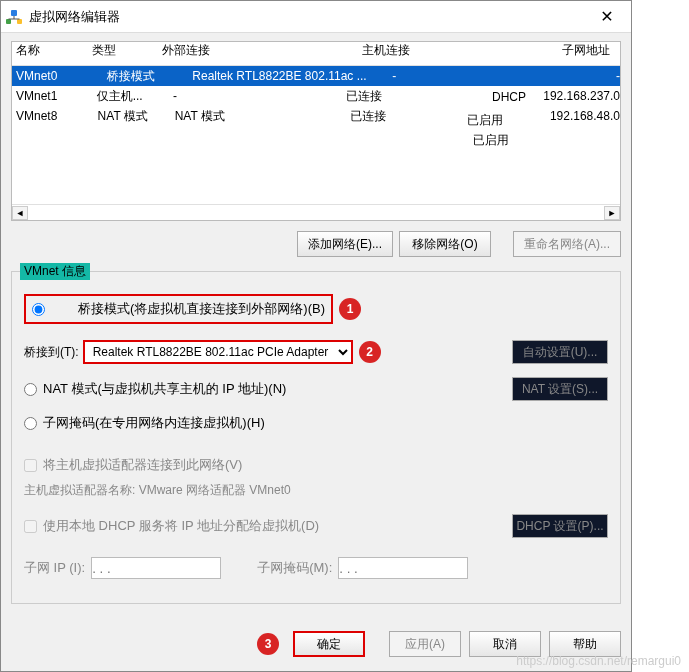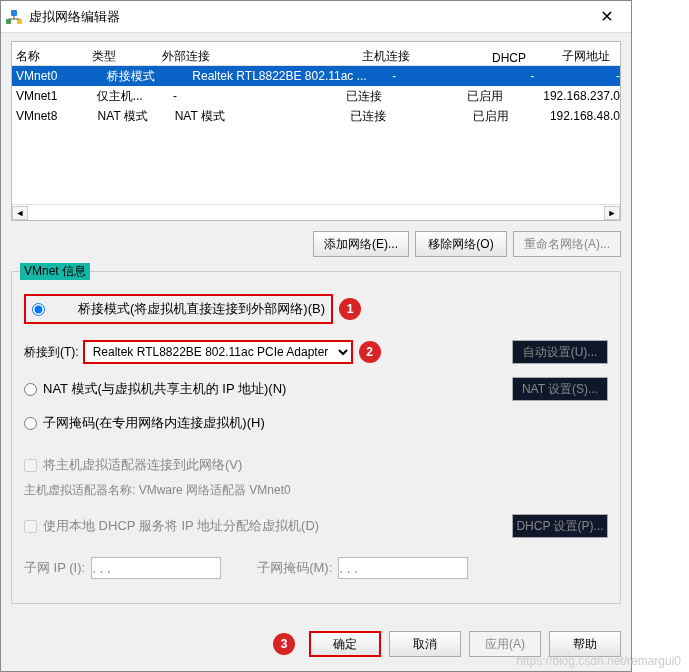--- a/index.html
+++ b/index.html
@@ -5,36 +5,36 @@
 * { box-sizing: border-box; margin: 0; padding: 0; }
 body { font-family: "Microsoft YaHei", "Segoe UI", sans-serif; font-size: 12px; background: #fff; color: #000; }
 .window { width: 632px; height: 672px; border: 1px solid #888; display: flex; flex-direction: column; background: #f0f0f0; }
 .titlebar { height: 32px; display: flex; align-items: center; padding: 0 4px; background: #fff; border-bottom: 1px solid #ddd; }
 .titlebar .icon { width: 18px; height: 18px; margin-right: 6px; }
 .titlebar .title { flex: 1; font-size: 13px; }
 .titlebar .close { width: 40px; text-align: center; font-size: 16px; cursor: pointer; }
 .body { flex: 1; padding: 8px 10px; display: flex; flex-direction: column; background: #f0f0f0; }
 .grid-wrap { border: 1px solid #bbb; background: #fff; height: 180px; display: flex; flex-direction: column; }
 .grid-head, .grid-row { display: flex; }
-.grid-head { background: #fff; border-bottom: 1px solid #e0e0e0; height: 24px; align-items: flex-end; }
+.grid-head { background: #fff; border-bottom: 1px solid #e0e0e0; height: 24px; align-items: flex-start; }
 .grid-row { height: 20px; align-items: center; gap: 24px; }
 .grid-row.sel { background: #0a63c7; color: #fff; }
 .c-name { width: 80px; padding-left: 4px; }
 .c-type { width: 70px; }
 .c-ext { width: 200px; }
 .c-host { width: 130px; }
-.c-dhcp { width: 70px; }
+.c-dhcp { width: 70px; margin-top: 48px; }
 .c-sub { flex: 1; }
 .grid-body { flex: 1; overflow: auto; }
 .grid-scroll { height: 16px; border-top: 1px solid #e0e0e0; display: flex; align-items: center; }
 .scroll-btn { width: 16px; height: 14px; border: 1px solid #ccc; background: #f4f4f4; display: flex; align-items: center; justify-content: center; font-size: 9px; cursor: pointer; }
 .scroll-track { flex: 1; }
 .net-actions { display: flex; gap: 6px; justify-content: flex-end; margin: 10px 0 14px; }
 .btn { min-width: 92px; height: 26px; border: 1px solid #aaa; background: linear-gradient(#fff,#e6e6e6); font-size: 12px; padding: 0 10px; cursor: pointer; }
-.btn:disabled, .btn.disabled { color: #888; background: #f3f3f3; cursor: default; }
+.btn:disabled, .btn.disabled { color: #888; background: #f3f3f3; cursor: default; margin-left: 16px; }
 .group { border: 1px solid #ccc; padding: 14px 12px 16px; position: relative; background: #f0f0f0; }
 .group-title { position: absolute; top: -9px; left: 8px; background: #14b8a6; padding: 0 4px; font-size: 12px; }
 .radio-row, .chk-row, .field-row { display: flex; align-items: center; margin: 8px 0; font-size: 13px; }
 .radio-row input[type=radio], .chk-row input[type=checkbox] { margin-right: 6px; }
 .indent { margin-left: 20px; }
 .select { height: 24px; border: 1px solid #888; background: #fff; font-size: 12px; padding: 0 4px; }
 .btn-side { min-width: 96px; height: 24px; border: 1px solid #aaa; background: linear-gradient(#fff,#e6e6e6); font-size: 12px; margin-left: auto; cursor: pointer; }
 .btn-side.disabled { color: #888; background: #0f172a; }
 .disabled-text { color: #888; }
 .ip-field { width: 130px; height: 22px; border: 1px solid #bbb; background: #fff; margin: 0 6px; }
@@ -171,19 +171,19 @@
         <input class="ip-field" disabled="" placeholder=". . ." style="">
       </div>
     </div>
 
   </div>
 
   <div class="footer">
     <span class="spacer"></span>
     <span class="marker">3</span>
     <button class="btn red-box" style="min-width:72px">确定</button>
+    <button class="btn disabled" disabled="" style="min-width:72px">应用(A)</button>
     <button class="btn" style="min-width:72px">取消</button>
-    <button class="btn disabled" disabled="" style="min-width:72px">应用(A)</button>
     <button class="btn" style="min-width:72px">帮助</button>
   </div>
 </div>
 
 <div class="watermark">https://blog.csdn.net/remargui0</div>
 
 </body></html>

